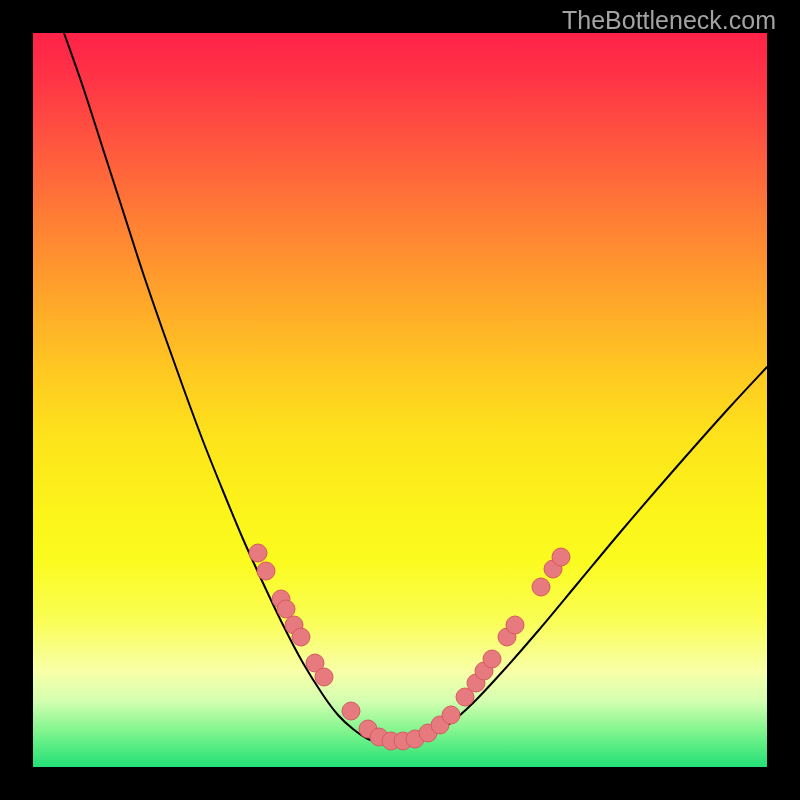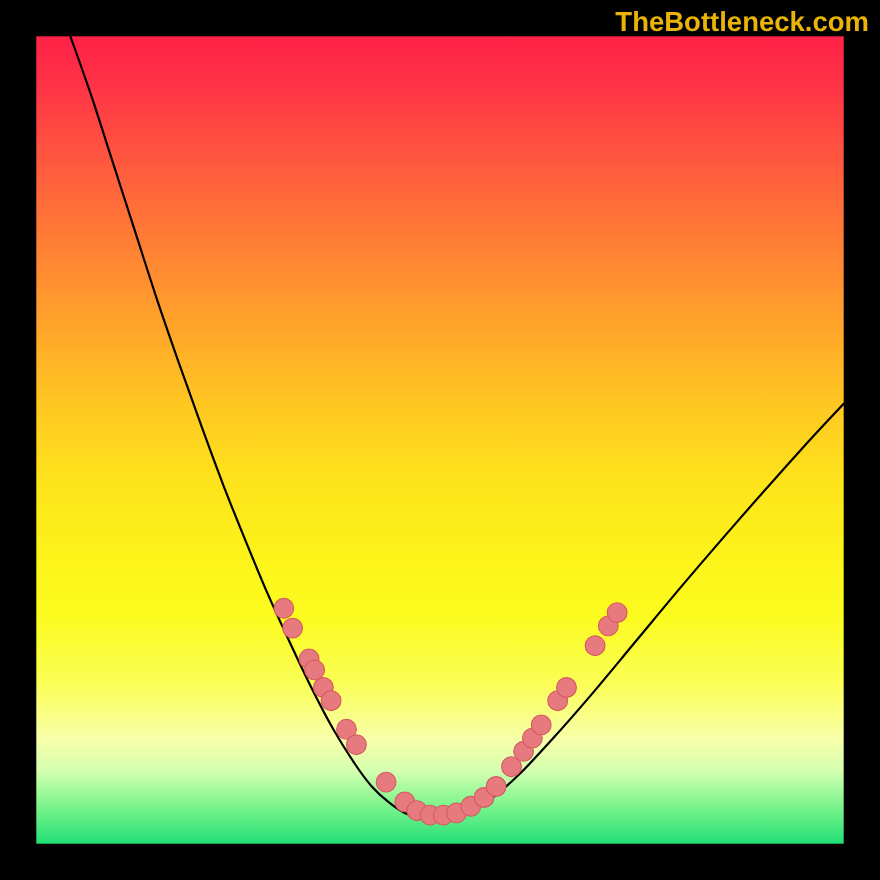--- a/index.html
+++ b/index.html
@@ -36,26 +36,25 @@
       #FAFE55 80%,
       #F8FFA8 87%,
       #D4FFB0 91%,
       #82F58E 95%,
       #22E076 100%
     );
   }
   .watermark {
     position: absolute;
     top: 6px;
-    right: 10px;
+    right: 24px;
     font-family: Arial, Helvetica, sans-serif;
     font-size: 25px;
-    color: #eab308;
+    color: #a3a3a3;
     letter-spacing: 0px;
-    font-weight: bold;
   }
   svg.overlay {
     position: absolute;
     left: 33px;
     top: 33px;
     width: 734px;
     height: 734px;
     overflow: visible;
   }
 </style>

